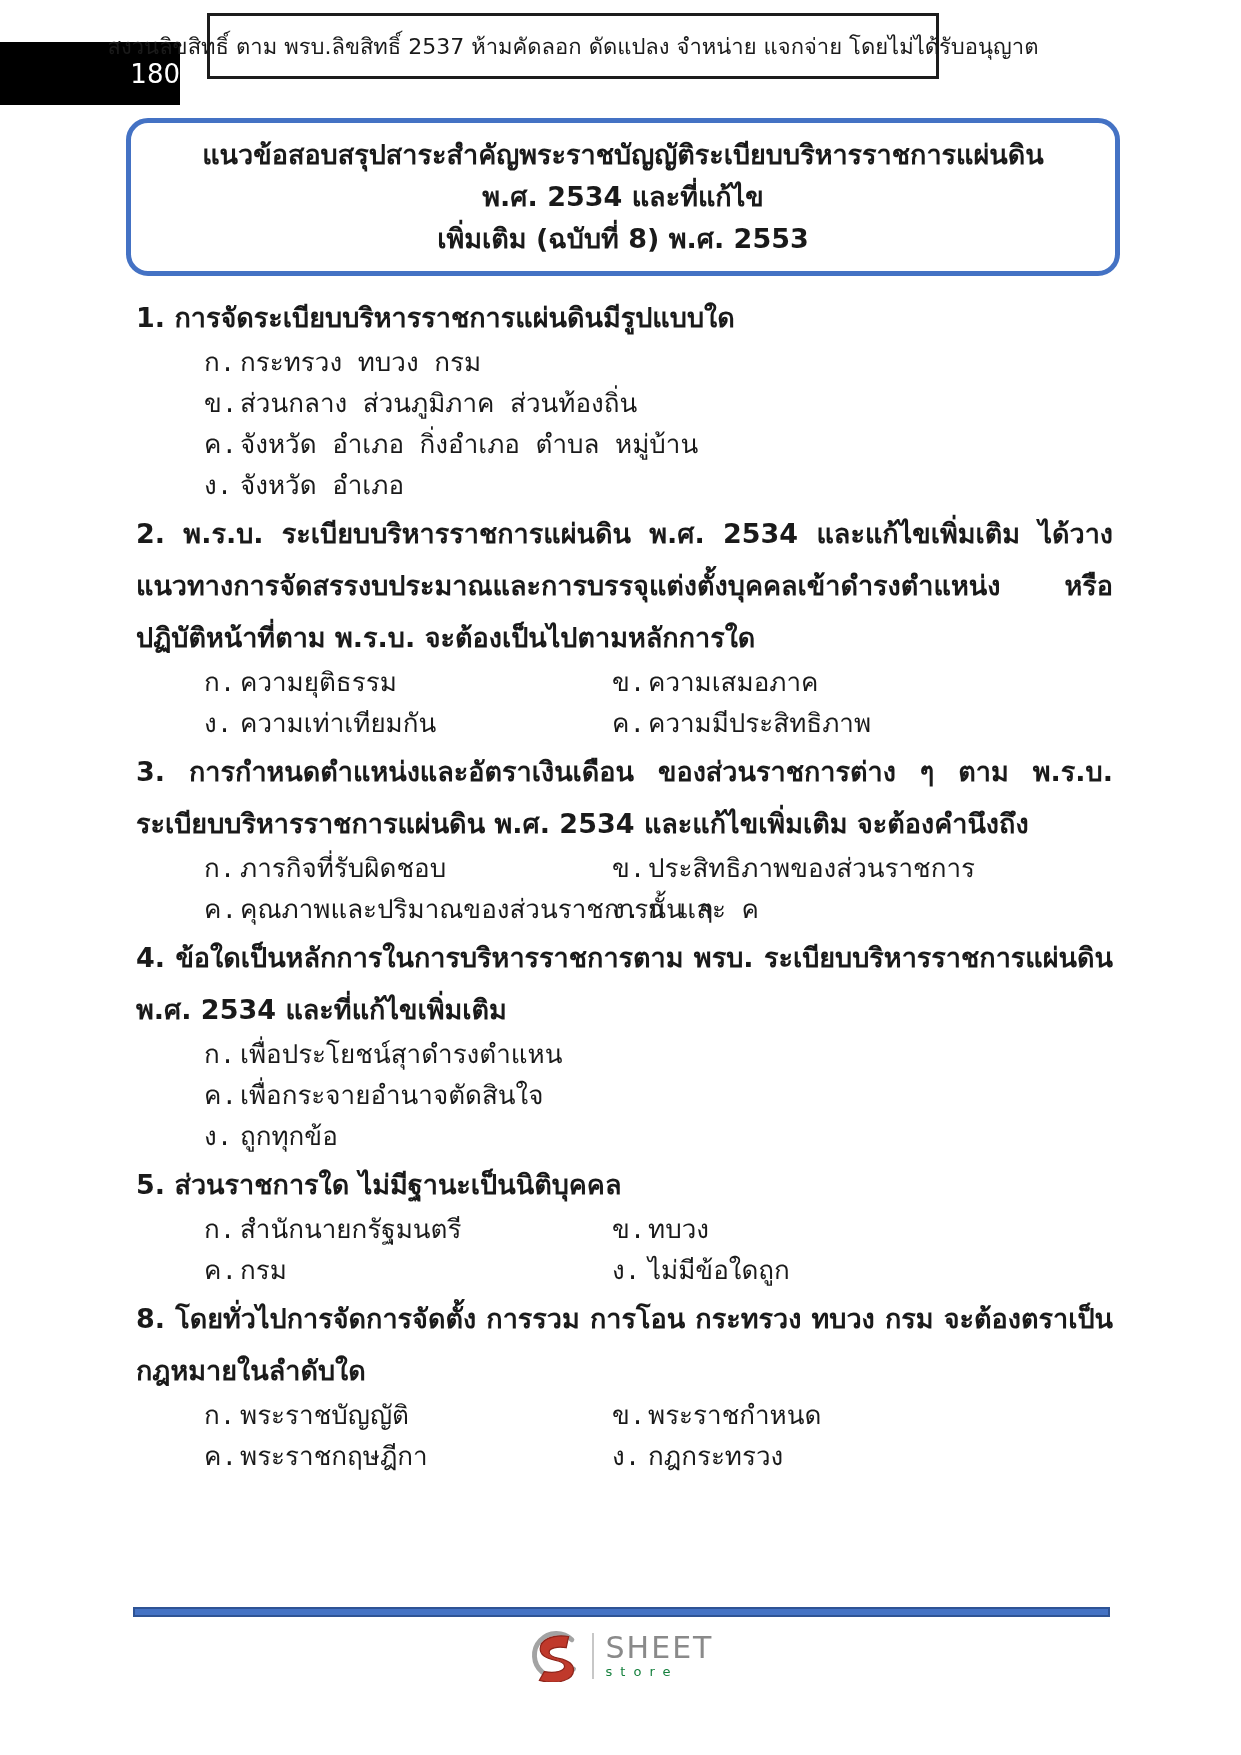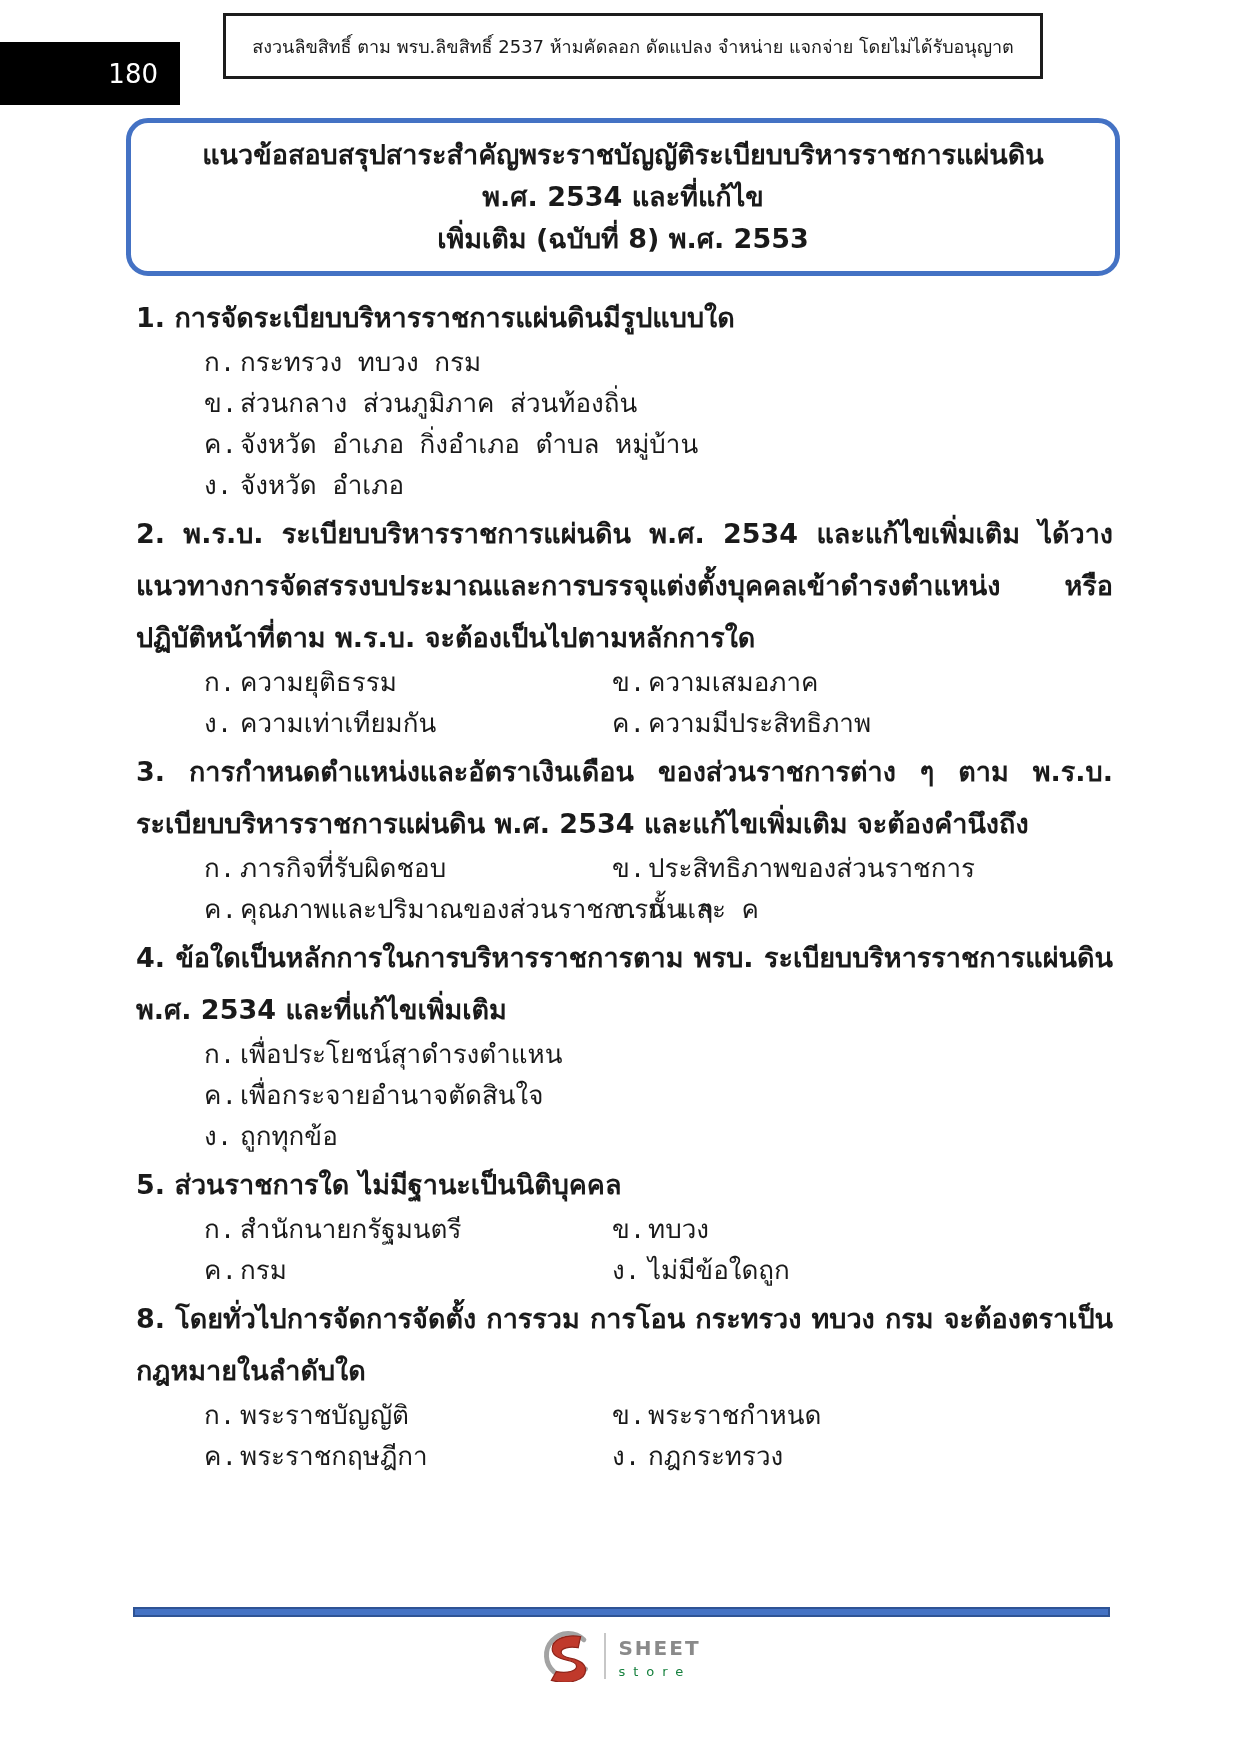--- a/index.html
+++ b/index.html
@@ -14,36 +14,34 @@
   }
 
   
   .pagenum-box {
     position: absolute;
     left: 0; top: 42px;
     width: 180px; height: 63px;
     background: #000000;
     color: #ffffff;
     display: flex; align-items: center; justify-content: flex-end;
-    padding-right: 22px;
     box-sizing: border-box;
     font-size: 26px;
   }
   .copyright-box {
     position: absolute;
     left: 207px; top: 13px;
-    width: 820px; height: 66px;
+    width: 732px; height: 66px;
     border: 3px solid #1c1c1c;
     box-sizing: border-box;
     background: #ffffff;
     display: flex; align-items: center; justify-content: center;
-    font-size: 18px;
+    font-size: 22px;
     text-align: center;
     white-space: nowrap;
-    margin-left: 16px;
   }
 
   
   .main { padding: 118px 128px 0 136px; }
 
   .title-box {
     box-sizing: border-box;
     width: 994px;
     margin-left: -10px;
     border: 5px solid #4472C4;
@@ -89,21 +87,21 @@
     left: 0; top: 1630px;
     width: 100%;
     display: flex; align-items: center; justify-content: center;
     gap: 12px;
   }
   .logo-mark { position: relative; width: 52px; height: 52px; flex: 0 0 auto; }
   .logo-mark svg { display: block; }
   .logo-divider { width: 2px; height: 46px; background: #c7c7c7; }
   .logo-text { display: flex; flex-direction: column; align-items: flex-start; }
   .logo-sheet {
-    font-size: 20px; font-weight: bold; color: #8a8a8a;
+    font-size: 30px; font-weight: normal; color: #8a8a8a;
     letter-spacing: 2px; line-height: 30px;
   }
   .logo-store {
     font-size: 13px; color: #15803d;
     letter-spacing: 8px; margin-top: 2px; line-height: 14px;
   }
 </style>
 </head>
 <body>
 

